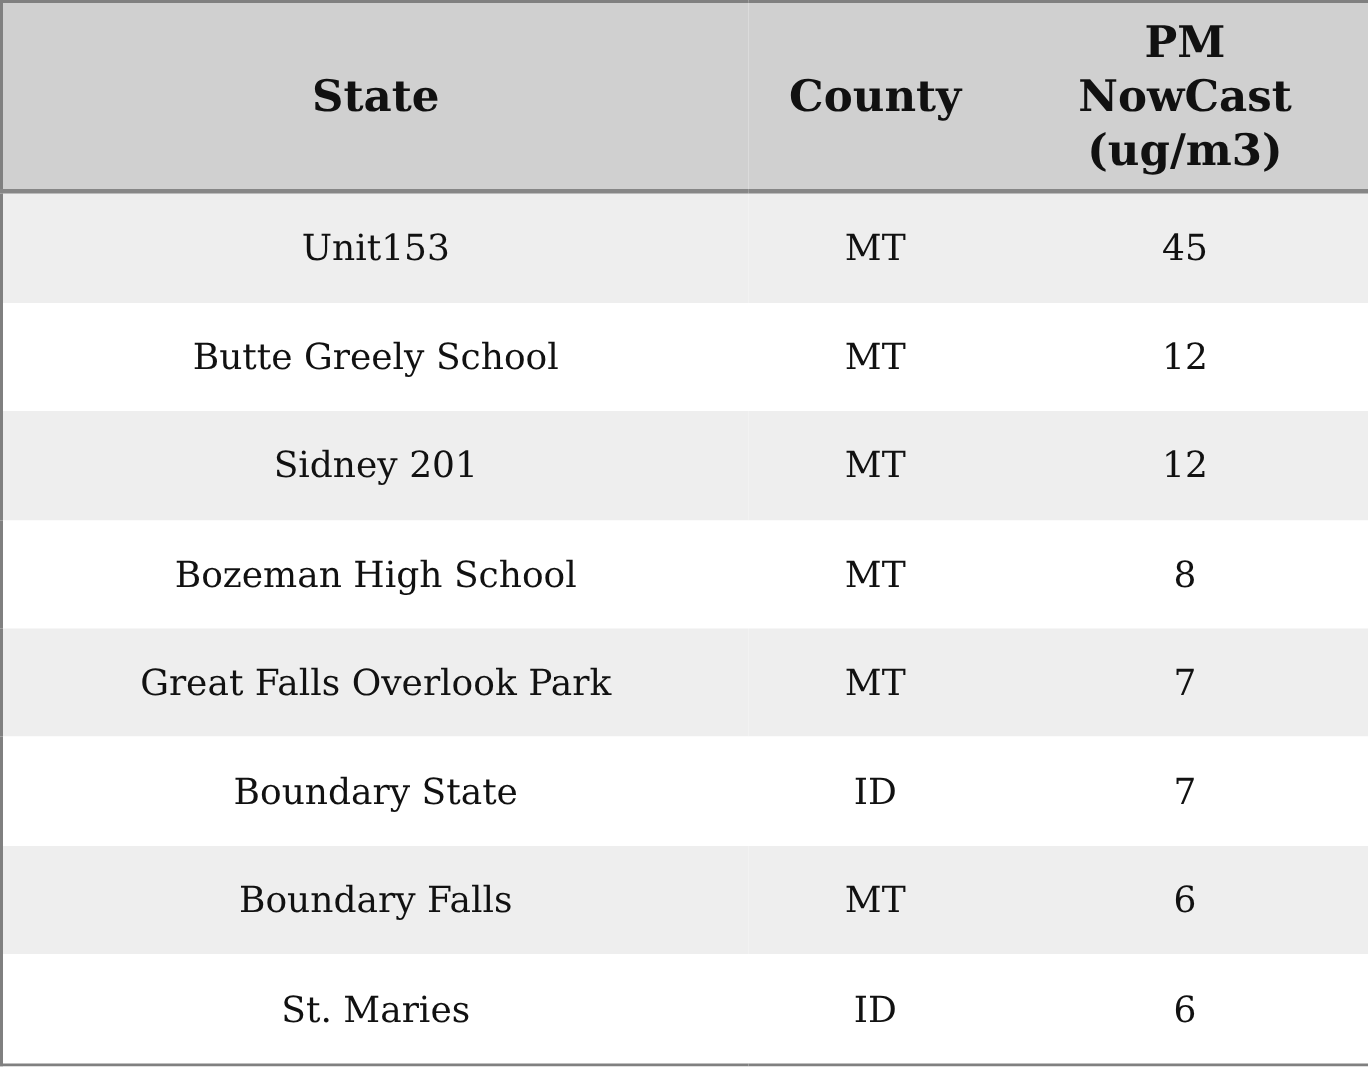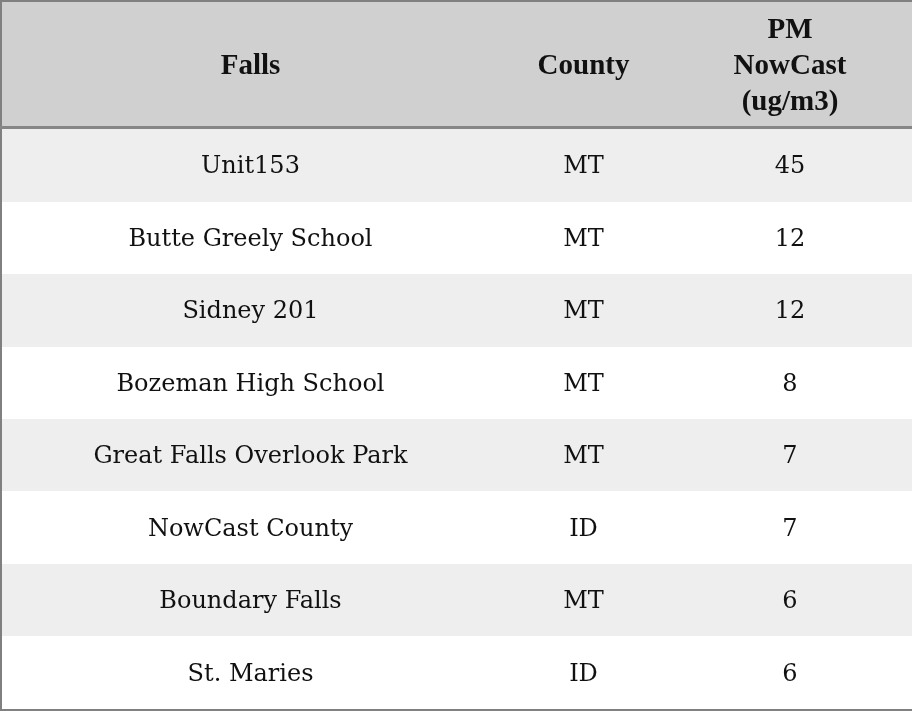--- a/index.html
+++ b/index.html
@@ -30,21 +30,20 @@
     height: 124px;
     background: #d0d0d0;
     border-bottom: 3px solid #868686;
     font-size: 29px;
     font-weight: bold;
     text-align: center;
     vertical-align: middle;
     line-height: 1.25;
     padding: 0;
     white-space: pre-line;
-    font-family: Liberation Serif, serif;
   }
   tbody td {
     height: 58px;
     font-size: 24px;
     font-weight: normal;
     text-align: center;
     vertical-align: middle;
     padding: 0;
     border: none;
   }
@@ -55,21 +54,21 @@
 <body>
 
 <table class="data-table">
   <colgroup>
     <col class="col-site">
     <col class="col-state">
     <col class="col-pm">
   </colgroup>
   <thead>
     <tr>
-      <th>Falls</th>
+      <th>State</th>
       <th>County</th>
       <th>PM
 NowCast
 (ug/m3)</th>
     </tr>
   </thead>
   <tbody>
     <tr>
       <td>Unit153</td>
       <td>MT</td>
@@ -89,21 +88,21 @@
       <td>Bozeman High School</td>
       <td>MT</td>
       <td>8</td>
     </tr>
     <tr>
       <td>Great Falls Overlook Park</td>
       <td>MT</td>
       <td>7</td>
     </tr>
     <tr>
-      <td>NowCast County</td>
+      <td>Boundary State</td>
       <td>ID</td>
       <td>7</td>
     </tr>
     <tr>
       <td>Boundary Falls</td>
       <td>MT</td>
       <td>6</td>
     </tr>
     <tr>
       <td>St. Maries</td>

